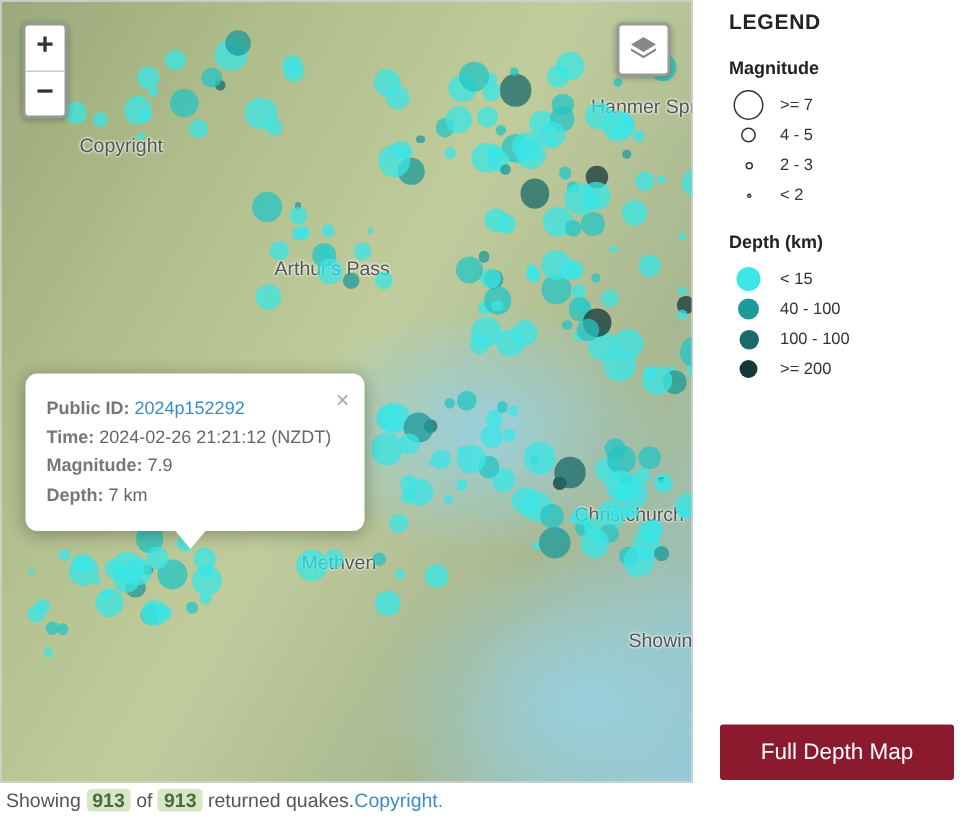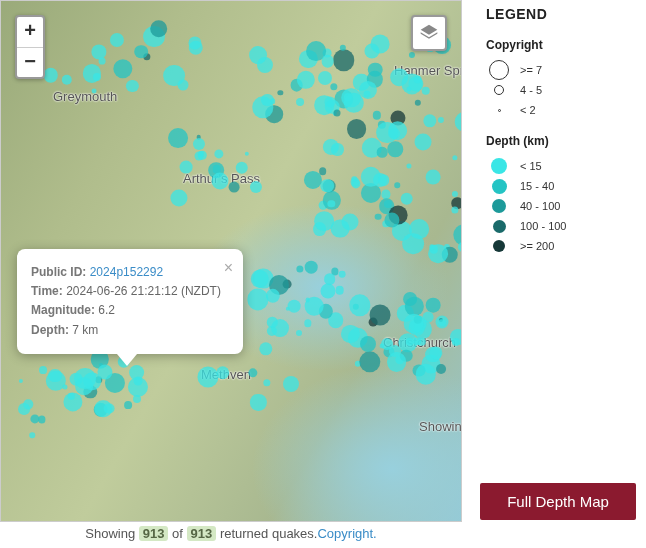--- a/index.html
+++ b/index.html
@@ -16,42 +16,42 @@
   .zoom-controls { position: absolute; top: 14px; left: 14px; width: 30px; background: #fff; border: 2px solid #999; border-radius: 4px; overflow: hidden; box-shadow: 0 1px 4px rgba(0,0,0,0.3); z-index: 20; }
   .zoom-btn { display: block; width: 100%; height: 30px; line-height: 26px; text-align: center; font-size: 20px; font-weight: bold; color: #333; cursor: pointer; }
   .zoom-btn + .zoom-btn { border-top: 1px solid #ccc; }
   .layers-btn { position: absolute; top: 14px; right: 14px; width: 36px; height: 36px; background: #fff; border: 2px solid #999; border-radius: 4px; box-shadow: 0 1px 4px rgba(0,0,0,0.3); display: flex; align-items: center; justify-content: center; cursor: pointer; z-index: 20; }
   .quake-dot { position: absolute; border-radius: 50%; transform: translate(-50%, -50%); opacity: 0.75; }
   .popup { position: absolute; background: #fff; border-radius: 8px; box-shadow: 0 2px 12px rgba(0,0,0,0.3); padding: 14px 20px 14px 14px; width: 226px; z-index: 30; font-size: 12px; color: #666; line-height: 1.6; }
   .popup-close { position: absolute; top: 6px; right: 10px; color: #aaa; font-size: 16px; cursor: pointer; }
   .popup-tail { position: absolute; bottom: -12px; left: 100px; width: 0; height: 0; border-left: 10px solid transparent; border-right: 10px solid transparent; border-top: 12px solid #fff; }
   .popup-label { color: #777; font-weight: bold; }
   .popup-link { color: #3a8cc7; }
-  .footer { display: flex; justify-content: center; align-items: center; padding: 4px 4px 0; font-size: 13px; color: #555; }
+  .footer { display: flex; justify-content: flex-start; align-items: center; padding: 4px 4px 0; font-size: 13px; color: #555; }
   .count-badge { background: #d4e8c4; border-radius: 3px; padding: 0 4px; font-weight: bold; color: #556644; }
   .copyright { color: #3a8cc7; }
   .side-col { flex: 1; padding: 6px 0 0 24px; display: flex; flex-direction: column; position: relative; }
   .legend-title { font-weight: bold; font-size: 14px; letter-spacing: 0.5px; color: #222; margin-bottom: 10px; }
   .legend-sub { font-weight: bold; font-size: 12px; color: #222; margin: 6px 0 8px; }
   .legend-row { display: flex; align-items: center; height: 20px; font-size: 11px; color: #333; }
   .legend-swatch { width: 26px; display: flex; justify-content: center; align-items: center; margin-right: 8px; }
   .legend-circle { border-radius: 50%; display: inline-block; }
   .mag-circle { border: 1px solid #333; background: #fff; }
   .fullscreen-btn { position: absolute; bottom: 28px; left: 18px; right: 10px; background: #8b1a2f; color: #fff; text-align: center; padding: 10px 14px; font-size: 15px; border-radius: 2px; cursor: pointer; }
 </style>
 </head>
 <body>
 
 <div class="container">
   <div class="map-col">
     <div class="map-area">
       <div class="terrain"></div>
 
       <div id="city-layer">
-          <div class="city-label" style="left: 52px; top: 88px;">Greymouth</div>
+          <div class="city-label" style="left: 52px; top: 88px;">Copyright</div>
           <div class="city-label" style="left: 393px; top: 62px;">Hanmer Springs</div>
           <div class="city-label" style="left: 182px; top: 170px;">Arthur's Pass</div>
           <div class="city-label" style="left: 200px; top: 366px;">Methven</div>
           <div class="city-label" style="left: 382px; top: 334px;">Christchurch</div>
           <div class="city-label" style="left: 418px; top: 418px;">Showing</div>
         </div>
       <div id="quake-layer">
           <div class="quake-dot" style="left: 342.684px; top: 59.0056px; width: 21.5508px; height: 21.5508px; background: rgb(26, 106, 106);"></div>
           <div class="quake-dot" style="left: 273.007px; top: 113.253px; width: 17.6306px; height: 17.6306px; background: rgb(29, 154, 154);"></div>
           <div class="quake-dot" style="left: 342.754px; top: 98.0077px; width: 19.2103px; height: 19.2103px; background: rgb(36, 196, 196);"></div>
@@ -310,75 +310,75 @@
 
       <div class="layers-btn">
         <svg width="20" height="20" viewBox="0 0 24 24">
             <path fill="#888" d="M12 2 2 8l10 6 10-6-10-6zm0 15L2 11v2l10 6 10-6v-2l-10 6z"></path>
           </svg>
       </div>
 
       <div class="popup" style="top:248px; left:16px;">
         <span class="popup-close">×</span>
         <div><span class="popup-label">Public ID:</span> <span class="popup-link">2024p152292</span></div>
-        <div><span class="popup-label">Time:</span> <span>2024-06-26 21:21:12 (NZDT)</span></div>
-        <div><span class="popup-label">Magnitude:</span> <span>6.2</span></div>
+        <div><span class="popup-label">Time:</span> <span>2024-02-26 21:21:12 (NZDT)</span></div>
+        <div><span class="popup-label">Magnitude:</span> <span>7.9</span></div>
         <div><span class="popup-label">Depth:</span> <span>7 km</span></div>
         <div class="popup-tail"></div>
       </div>
     </div>
 
     <div class="footer">
       <div>
         <span>Showing</span>
         <span class="count-badge">913</span>
         <span>of</span>
         <span class="count-badge">913</span>
         <span>returned quakes.</span>
       </div>
       <span class="copyright">Copyright.</span>
     </div>
   </div>
 
   <div class="side-col">
     <div class="legend-title">LEGEND</div>
-    <div class="legend-sub">Copyright</div>
+    <div class="legend-sub">Magnitude</div>
     <div id="mag-legend">
         <div class="legend-row">
           <span class="legend-swatch">
             <span class="legend-circle mag-circle" style="width:20px;height:20px;"></span>
           </span>
           <span>&gt;= 7</span>
         </div>
         <div class="legend-row">
           <span class="legend-swatch">
             <span class="legend-circle mag-circle" style="width:10px;height:10px;"></span>
           </span>
           <span>4 - 5</span>
+        </div>
+        <div class="legend-row">
+          <span class="legend-swatch">
+            <span class="legend-circle mag-circle" style="width:5px;height:5px;"></span>
+          </span>
+          <span>2 - 3</span>
         </div>
         <div class="legend-row">
           <span class="legend-swatch">
             <span class="legend-circle mag-circle" style="width:3px;height:3px;"></span>
           </span>
           <span>&lt; 2</span>
         </div>
       </div>
     <div class="legend-sub" style="margin-top:14px;">Depth (km)</div>
     <div id="depth-legend">
         <div class="legend-row">
           <span class="legend-swatch">
             <span class="legend-circle" style="width:16px;height:16px;background:#3ae6e6"></span>
           </span>
           <span>&lt; 15</span>
-        </div>
-        <div class="legend-row">
-          <span class="legend-swatch">
-            <span class="legend-circle" style="width:15px;height:15px;background:#24c4c4"></span>
-          </span>
-          <span>15 - 40</span>
         </div>
         <div class="legend-row">
           <span class="legend-swatch">
             <span class="legend-circle" style="width:14px;height:14px;background:#1d9a9a"></span>
           </span>
           <span>40 - 100</span>
         </div>
         <div class="legend-row">
           <span class="legend-swatch">
             <span class="legend-circle" style="width:13px;height:13px;background:#1a6a6a"></span>

